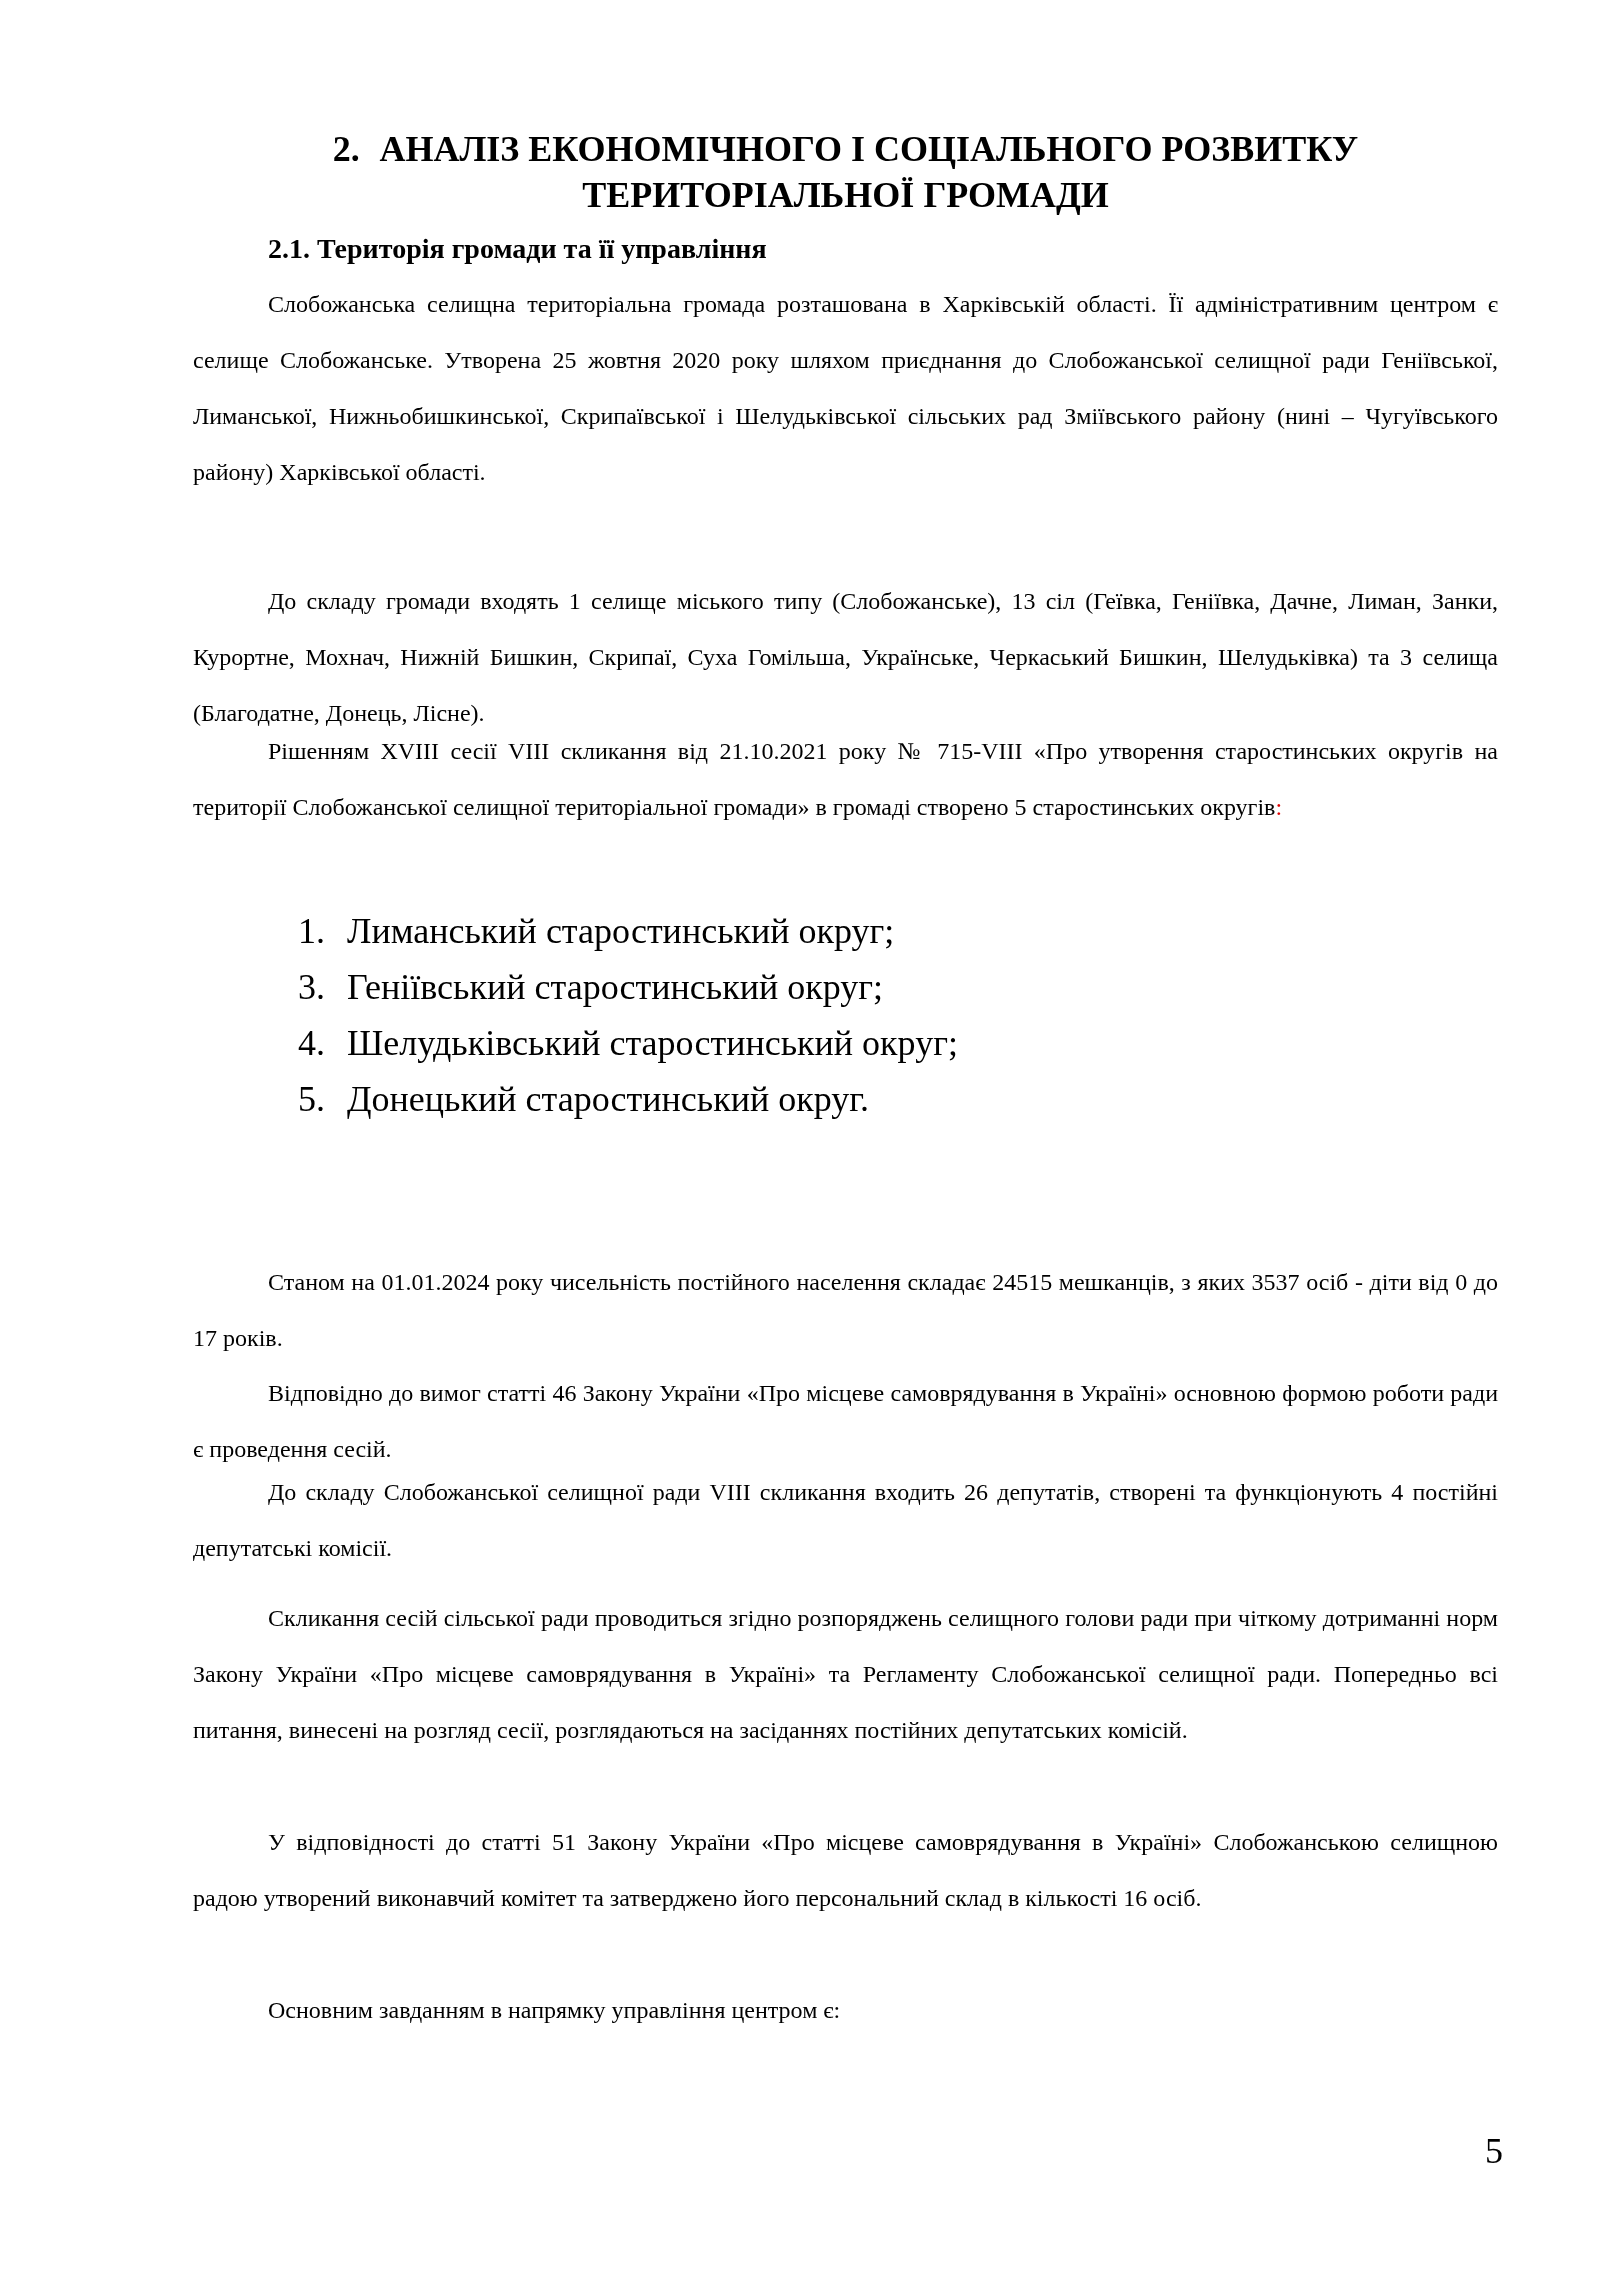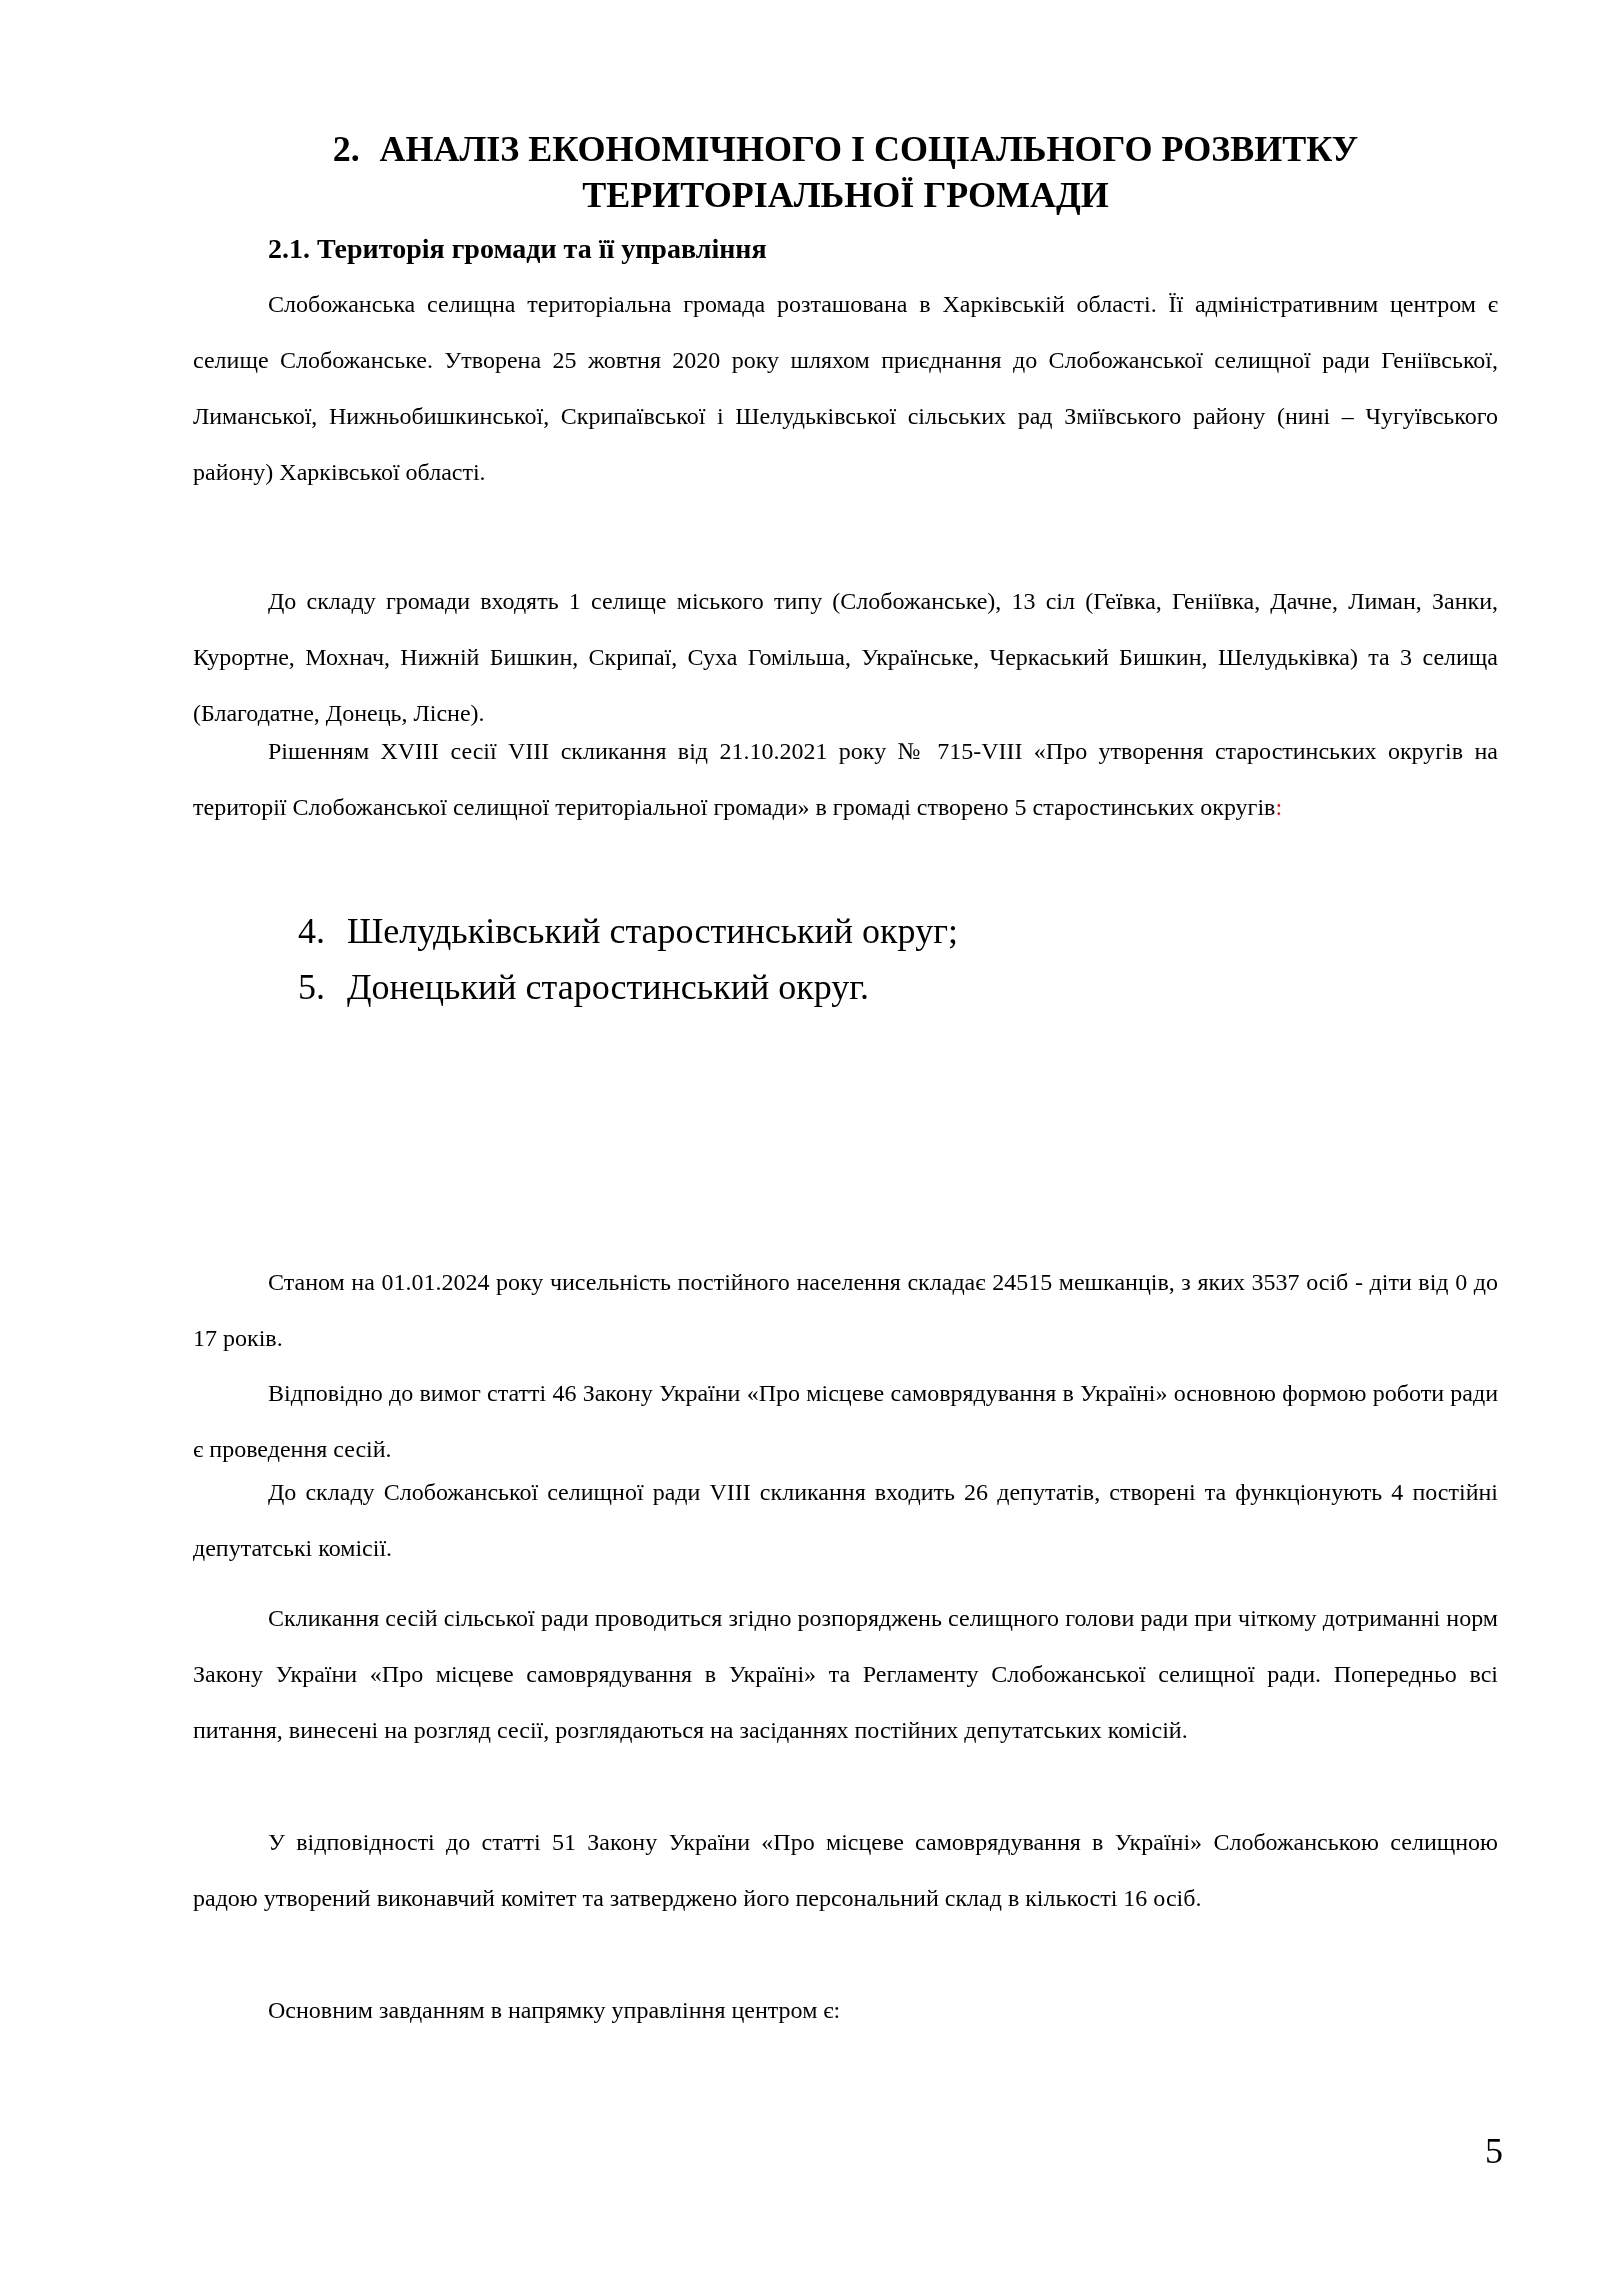--- a/index.html
+++ b/index.html
@@ -26,20 +26,22 @@
     <span class="num">2.</span><span>АНАЛІЗ ЕКОНОМІЧНОГО І СОЦІАЛЬНОГО РОЗВИТКУ ТЕРИТОРІАЛЬНОЇ ГРОМАДИ</span>
   </div>
 
   <div class="h2">2.1. Територія громади та її управління</div>
 
   <p class="p" style="top:252px;">Слобожанська селищна територіальна громада розташована в Харківській області. Її адміністративним центром є селище Слобожанське. Утворена 25 жовтня 2020 року шляхом приєднання до Слобожанської селищної ради Геніївської, Лиманської, Нижньобишкинської, Скрипаївської і Шелудьківської сільських рад Зміївського району (нині – Чугуївського району) Харківської області.</p>
   <p class="p" style="top:549px;">До складу громади входять 1 селище міського типу (Слобожанське), 13 сіл (Геївка, Геніївка, Дачне, Лиман, Занки, Курортне, Мохнач, Нижній Бишкин, Скрипаї, Суха Гомільша, Українське, Черкаський Бишкин, Шелудьківка) та 3 селища (Благодатне, Донець, Лісне).</p>
   <p class="p" style="top:699px;"><span>Рішенням XVIII сесії VIII скликання від 21.10.2021 року № 715-VIII «Про утворення старостинських округів на території Слобожанської селищної територіальної громади» в громаді створено 5 старостинських округів</span><span class="red">:</span></p>
 
   <ol class="list">
+    <li><span class="n">1.</span><span>Лиманський старостинський округ;</span></li>
+    <li><span class="n">3.</span><span>Геніївський старостинський округ;</span></li>
     <li><span class="n">4.</span><span>Шелудьківський старостинський округ;</span></li>
     <li><span class="n">5.</span><span>Донецький старостинський округ.</span></li>
   </ol>
 
   <p class="p" style="top:1230px;">Станом на 01.01.2024 року чисельність постійного населення складає 24515 мешканців, з яких 3537 осіб - діти від 0 до 17 років.</p>
   <p class="p" style="top:1341px;">Відповідно до вимог статті 46 Закону України «Про місцеве самоврядування в Україні» основною формою роботи ради є проведення сесій.</p>
   <p class="p" style="top:1440px;font-family:Liberation Serif, serif;">До складу Слобожанської селищної ради VIII скликання входить 26 депутатів, створені та функціонують 4 постійні депутатські комісії.</p>
   <p class="p" style="top:1566px;">Скликання сесій сільської ради проводиться згідно розпоряджень селищного голови ради при чіткому дотриманні норм Закону України «Про місцеве самоврядування в Україні» та Регламенту Слобожанської селищної ради. Попередньо всі питання, винесені на розгляд сесії, розглядаються на засіданнях постійних депутатських комісій.</p>
   <p class="p" style="top:1790px;">У відповідності до статті 51 Закону України «Про місцеве самоврядування в Україні» Слобожанською селищною радою утворений виконавчий комітет та затверджено його персональний склад в кількості 16 осіб.</p>
   <p class="p" style="top:1958px;">Основним завданням в напрямку управління центром є:</p>

